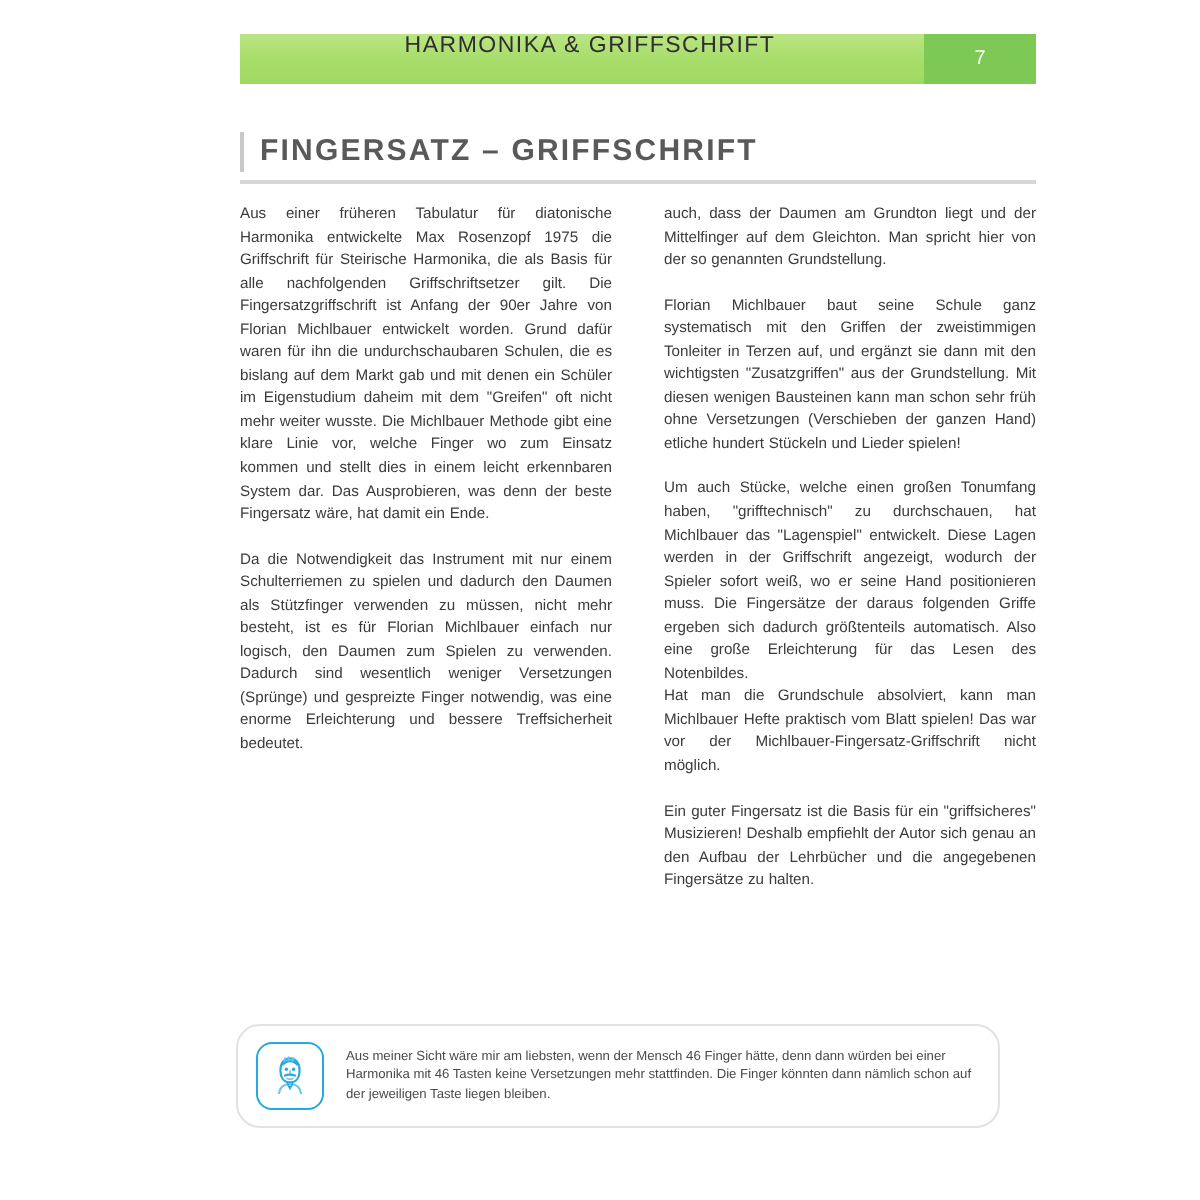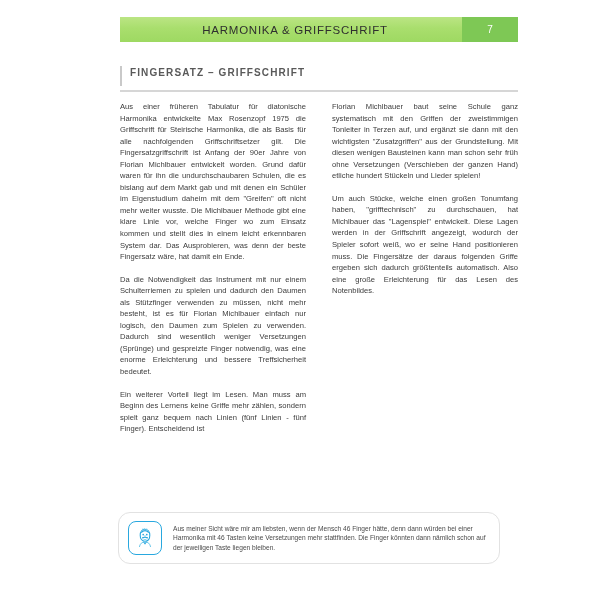--- a/index.html
+++ b/index.html
@@ -25,21 +25,20 @@
 
   
   .header-bar {
     position: absolute;
     left: 120px;
     top: 17px;
     width: 398px;
     height: 25px;
     background: linear-gradient(to bottom, #bbe584 0%, #a9de6d 45%, #9ed962 100%);
     display: flex;
-    align-items: center;
     justify-content: center;
   }
   .header-title {
     font-size: 11.5px;
     letter-spacing: 0.75px;
     color: #2f2f2f;
     font-weight: 400;
     font-family: "Liberation Sans", sans-serif;
     white-space: nowrap;
     margin-left: -48px;
@@ -82,21 +81,21 @@
     left: 0;
     bottom: 0px;
     width: 398px;
     height: 2px;
     background: #d6d6d6;
   }
   .section-title {
     position: absolute;
     left: 10px;
     top: 1px;
-    font-size: 10px;
+    font-size: 15px;
     font-weight: bold;
     letter-spacing: 1.1px;
     color: #595959;
     font-family: "Liberation Sans", sans-serif;
     white-space: nowrap;
   }
 
   
   .columns {
     position: absolute;
@@ -178,26 +177,28 @@
     <div class="rule-left"></div>
     <div class="section-title">FINGERSATZ – GRIFFSCHRIFT</div>
     <div class="rule-bottom"></div>
   </div>
 
   <div class="columns">
 
     <div class="col col-left">
       <p>Aus einer früheren Tabulatur für diatonische Harmonika entwickelte Max Rosenzopf 1975 die Griffschrift für Steirische Harmonika, die als Basis für alle nachfolgenden Griffschriftsetzer gilt. Die Fingersatzgriffschrift ist Anfang der 90er Jahre von Florian Michlbauer entwickelt worden. Grund dafür waren für ihn die undurchschaubaren Schulen, die es bislang auf dem Markt gab und mit denen ein Schüler im Eigenstudium daheim mit dem "Greifen" oft nicht mehr weiter wusste. Die Michlbauer Methode gibt eine klare Linie vor, welche Finger wo zum Einsatz kommen und stellt dies in einem leicht erkennbaren System dar. Das Ausprobieren, was denn der beste Fingersatz wäre, hat damit ein Ende.</p>
       <p>Da die Notwendigkeit das Instrument mit nur einem Schulterriemen zu spielen und dadurch den Daumen als Stützfinger verwenden zu müssen, nicht mehr besteht, ist es für Florian Michlbauer einfach nur logisch, den Daumen zum Spielen zu verwenden. Dadurch sind wesentlich weniger Versetzungen (Sprünge) und gespreizte Finger notwendig, was eine enorme Erleichterung und bessere Treffsicherheit bedeutet.</p>
-      <p class="tight">Ein weiterer Vorteil liegt im Lesen. Man muss am Beginn des Lernens keine Griffe mehr zählen, sondern spielt ganz bequem nach Linien (fünf Linien - fünf Finger). Entscheidend ist</p>
     </div>
 
     <div class="col col-right">
+      <p>auch, dass der Daumen am Grundton liegt und der Mittelfinger auf dem Gleichton. Man spricht hier von der so genannten Grundstellung.</p>
       <p>Florian Michlbauer baut seine Schule ganz systematisch mit den Griffen der zweistimmigen Tonleiter in Terzen auf, und ergänzt sie dann mit den wichtigsten "Zusatzgriffen" aus der Grundstellung. Mit diesen wenigen Bausteinen kann man schon sehr früh ohne Versetzungen (Verschieben der ganzen Hand) etliche hundert Stückeln und Lieder spielen!</p>
       <p style="margin-bottom:0">Um auch Stücke, welche einen großen Tonumfang haben, "grifftechnisch" zu durchschauen, hat Michlbauer das "Lagenspiel" entwickelt. Diese Lagen werden in der Griffschrift angezeigt, wodurch der Spieler sofort weiß, wo er seine Hand positionieren muss. Die Fingersätze der daraus folgenden Griffe ergeben sich dadurch größtenteils automatisch. Also eine große Erleichterung für das Lesen des Notenbildes.</p>
+      <p>Hat man die Grundschule absolviert, kann man Michlbauer Hefte praktisch vom Blatt spielen! Das war vor der Michlbauer-Fingersatz-Griffschrift nicht möglich.</p>
+      <p class="tight">Ein guter Fingersatz ist die Basis für ein "griffsicheres" Musizieren! Deshalb empfiehlt der Autor sich genau an den Aufbau der Lehrbücher und die angegebenen Fingersätze zu halten.</p>
     </div>
 
   </div>
 
   <div class="callout">
     <div class="callout-icon">
       <svg width="24" height="24" viewBox="0 0 24 24" aria-hidden="true">
 
         <path d="M7.2 9.2 C7.2 5.4 9.4 3.2 12 3.2 C14.6 3.2 16.8 5.4 16.8 9.2
                  C16.8 12.6 15.2 15.2 12 15.2 C8.8 15.2 7.2 12.6 7.2 9.2 Z" fill="none" stroke="#29a8df" stroke-width="1.1"></path>

